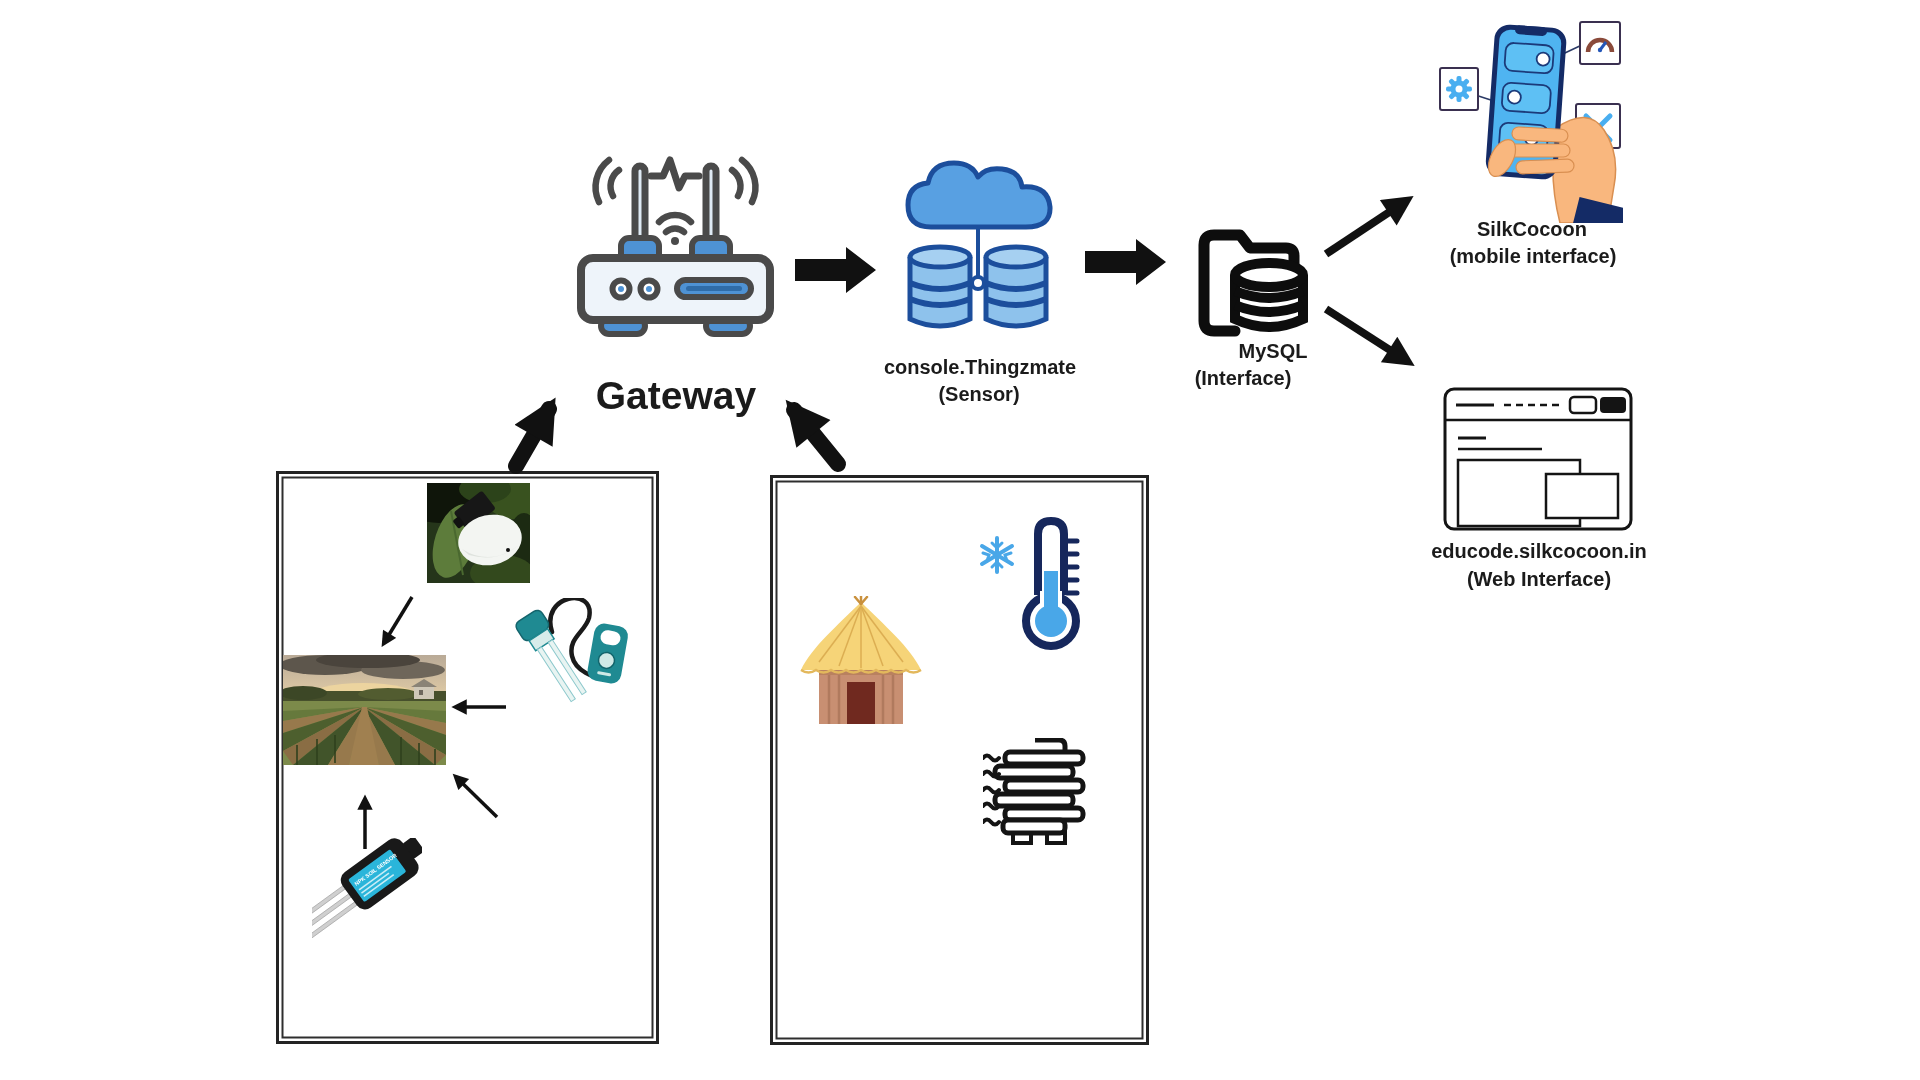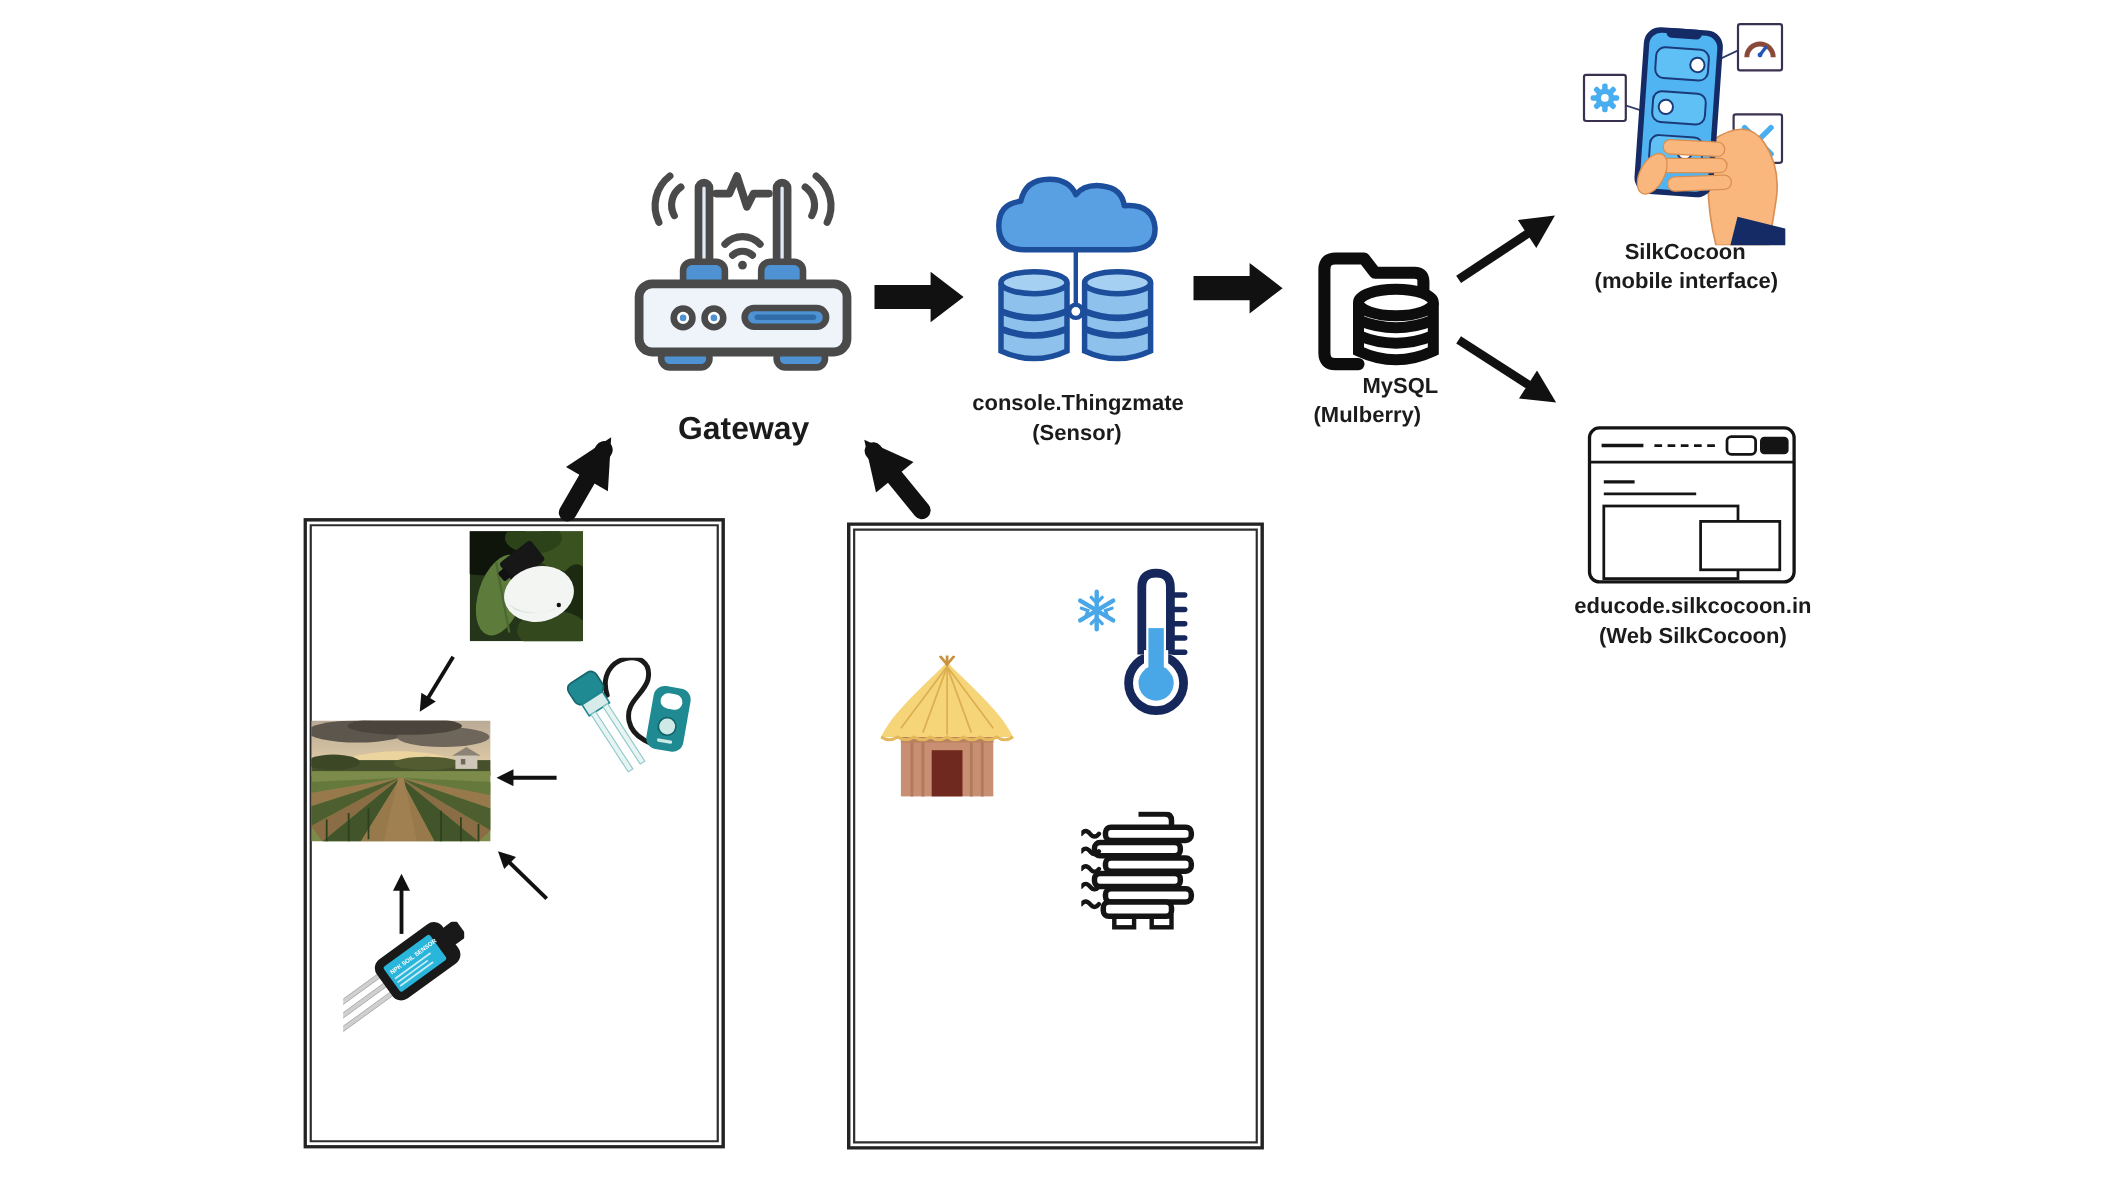--- a/index.html
+++ b/index.html
@@ -1,21 +1,21 @@
 <!DOCTYPE html>
 <html><head>
 <meta charset="utf-8">
 <style>
   html,body{margin:0;padding:0;background:#ffffff;}
   .canvas{position:relative;width:1920px;height:1080px;background:#ffffff;overflow:hidden;
           font-family:"Liberation Sans",sans-serif;}
   .abs{position:absolute;}
   .lbl{position:absolute;transform:translateX(-50%);font-weight:bold;white-space:nowrap;
        color:#1b1b1b;text-align:right;line-height:1.15;font-family:"Liberation Sans",sans-serif;}
-  .f29{font-size:29px;}
+  .f29{font-size:39px;}
   .f20{font-size:20px;}
   .f17{font-size:17.5px;}
   .f16{font-size:16px;}
   .stagebox{position:absolute;border:3px solid #232323;
             box-shadow:inset 0 0 0 2.5px #ffffff, inset 0 0 0 4.5px #2e2e2e;background:#ffffff;z-index:1;}
   .icon{z-index:3;}
   .arrowlayer{position:absolute;left:0;top:0;z-index:2;}
 </style>
 </head>
 <body>
@@ -106,21 +106,21 @@
   <div class="abs icon" style="left:1183px;top:205px;">
     <svg width="140" height="135" viewBox="0 0 140 135">
       <path d="M 52 126 L 31 126 Q 21 126 21 116 L 21 40 Q 21 30 31 30 L 57 30 L 67 43 L 103 43 Q 111 43 111 51 L 111 60" fill="none" stroke="#0d0d0d" stroke-width="11" stroke-linecap="round" stroke-linejoin="round"></path>
       <path d="M 52 70 V 114 Q 86 130 120 114 V 70" fill="#ffffff" stroke="#0d0d0d" stroke-width="10"></path>
       <path d="M 52 86 Q 86 100 120 86" fill="none" stroke="#0d0d0d" stroke-width="10"></path>
       <path d="M 52 100 Q 86 114 120 100" fill="none" stroke="#0d0d0d" stroke-width="10"></path>
       <ellipse cx="86" cy="70" rx="34" ry="12" fill="#ffffff" stroke="#0d0d0d" stroke-width="10"></ellipse>
     </svg>
   </div>
   <div class="lbl f20" style="left:1243px;top:340px;margin-left:30px;">MySQL</div>
-  <div class="lbl f20" style="left:1243px;top:367px;">(Mulberry)</div>
+  <div class="lbl f20" style="left:1243px;top:367px;">(Interface)</div>
 
   <div class="abs icon" style="left:1438px;top:8px;">
     <svg width="185" height="215" viewBox="0 0 185 215">
 
       <g stroke="#2b3a66" stroke-width="1.6">
         <line x1="112" y1="52" x2="146" y2="36"></line>
         <line x1="62" y1="95" x2="22" y2="82"></line>
         <line x1="112" y1="148" x2="150" y2="118"></line>
       </g>
 
@@ -194,21 +194,21 @@
       </g>
       <rect x="128" y="11" width="26" height="16" rx="4" fill="#ffffff" stroke="#141414" stroke-width="2.5"></rect>
       <rect x="158" y="11" width="26" height="16" rx="4" fill="#141414"></rect>
       <line x1="16" y1="52" x2="44" y2="52" stroke="#141414" stroke-width="3"></line>
       <line x1="16" y1="63" x2="100" y2="63" stroke="#141414" stroke-width="2.5"></line>
       <rect x="16" y="74" width="122" height="66" fill="none" stroke="#141414" stroke-width="2.5"></rect>
       <rect x="104" y="88" width="72" height="44" fill="#ffffff" stroke="#141414" stroke-width="2.5"></rect>
     </svg>
   </div>
   <div class="lbl f20" style="left:1539px;top:540px;">educode.silkcocoon.in</div>
-  <div class="lbl f20" style="left:1539px;top:568px;">(Web SilkCocoon)</div>
+  <div class="lbl f20" style="left:1539px;top:568px;">(Web Interface)</div>
 
   <div class="abs icon" style="left:427px;top:483px;">
     <svg width="103" height="100" viewBox="0 0 103 100">
       <rect width="103" height="100" fill="#25351a"></rect>
       <ellipse cx="12" cy="12" rx="42" ry="28" fill="#0f150a"></ellipse>
       <ellipse cx="88" cy="14" rx="30" ry="22" fill="#39521f"></ellipse>
       <ellipse cx="58" cy="6" rx="26" ry="14" fill="#2c431a"></ellipse>
       <ellipse cx="97" cy="60" rx="16" ry="30" fill="#1c2a12"></ellipse>
       <ellipse cx="28" cy="58" rx="20" ry="38" fill="#5d7c3b" transform="rotate(18 28 58)"></ellipse>
       <line x1="24" y1="28" x2="36" y2="92" stroke="#4a6830" stroke-width="2"></line>

